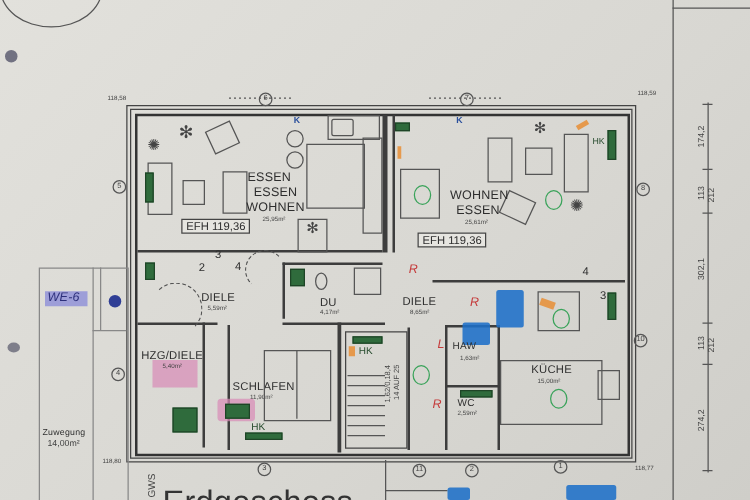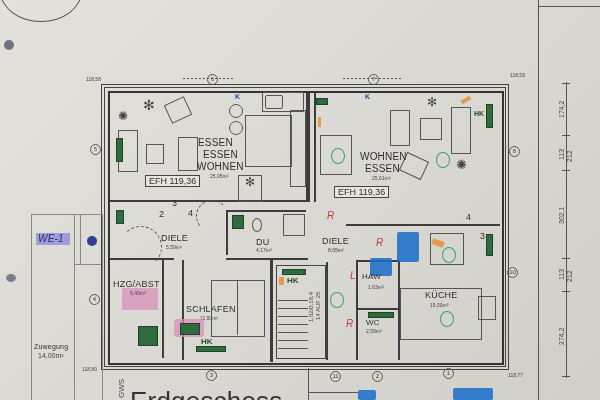--- a/index.html
+++ b/index.html
@@ -8,21 +8,21 @@
   .abs{position:absolute;}
   .wall{position:absolute;background:#3d3d3d;}
   .thin{position:absolute;background:#555;}
   .frame{position:absolute;border:1px solid #444;}
   .label{position:absolute;font-size:10px;color:#2e2e2e;text-align:center;white-space:nowrap;letter-spacing:0.2px;}
   .area{position:absolute;font-size:5px;color:#444;text-align:center;white-space:nowrap;}
   .efh{position:absolute;font-size:9px;color:#2e2e2e;border:1px solid #444;padding:0 3px;background:#e6e5e0;}
   .level{position:absolute;font-size:5px;color:#444;}
   .circ{position:absolute;width:9px;height:9px;border:1px solid #555;border-radius:50%;font-size:6px;line-height:9px;text-align:center;color:#444;}
   .hk{position:absolute;background:#2f6b3c;border:1px solid #1e4426;}
-  .hkt{position:absolute;font-size:8px;color:#274c2e;font-weight:bold;}
+  .hkt{position:absolute;font-size:8px;color:#274c2e;font-weight:normal;}
   .pen-blue{position:absolute;background:#1e6fc8;opacity:0.88;border-radius:2px;}
   .pen-red{position:absolute;font-size:10px;color:#c53b3b;font-style:italic;}
   .pen-orange{position:absolute;background:#e88a2a;opacity:0.8;}
   .green-ring{position:absolute;width:12px;height:14px;border:1px solid #3aa35a;border-radius:50%;}
   .door-arc{position:absolute;border:1px dashed #555;border-radius:50%;}
   .dim-text{position:absolute;font-size:7px;color:#444;transform:rotate(-90deg);transform-origin:left top;white-space:nowrap;}
   .sun{position:absolute;font-size:14px;color:#444;line-height:1;}
   .furn{position:absolute;border:1px solid #555;background:transparent;}
   .stair-line{position:absolute;background:#555;height:1px;}
 </style>
@@ -60,21 +60,21 @@
 
   <div class="frame" style="left:101px;top:84px;width:406px;height:284px;"></div>
   <div class="frame" style="left:104px;top:87px;width:400px;height:278px;"></div>
   <div class="frame" style="left:108px;top:91px;width:392px;height:270px;border-color:#333;border-width:2px;"></div>
 
   <div class="frame" style="left:31px;top:214px;width:70px;height:186px;border-color:#888;"></div>
   <div class="thin" style="left:74px;top:214px;width:1px;height:186px;background:#888;"></div>
   <div class="thin" style="left:80px;top:214px;width:1px;height:50px;background:#888;"></div>
   <div class="thin" style="left:74px;top:264px;width:27px;height:1px;background:#888;"></div>
   <div class="abs" style="left:36px;top:233px;width:34px;height:12px;background:#8d8fd8;opacity:0.8;"></div>
-  <div class="label" style="left:38px;top:233px;font-size:10px;color:#2c2f7a;font-style:italic;">WE-1</div>
+  <div class="label" style="left:38px;top:233px;font-size:10px;color:#2c2f7a;font-style:italic;">WE-6</div>
   <div class="abs" style="left:87px;top:236px;width:10px;height:10px;border-radius:50%;background:#2f3e95;"></div>
   <div class="label" style="left:34px;top:343px;font-size:7px;">Zuwegung</div>
   <div class="area" style="left:38px;top:352px;font-size:7px;">14,00m²</div>
   <div class="circ" style="left:90px;top:144px;">5</div>
   <div class="circ" style="left:89px;top:294px;">4</div>
 
   <div class="thin" style="left:183px;top:78px;width:50px;height:1px;background:repeating-linear-gradient(90deg,#555 0 2px,transparent 2px 4px);"></div>
   <div class="circ" style="left:207px;top:74px;">6</div>
   <div class="thin" style="left:343px;top:78px;width:60px;height:1px;background:repeating-linear-gradient(90deg,#555 0 2px,transparent 2px 4px);"></div>
   <div class="circ" style="left:368px;top:74px;">7</div>
@@ -137,21 +137,21 @@
   <div class="area" style="left:166px;top:244px;">5,59m²</div>
   <div class="door-arc" style="left:120px;top:226px;width:40px;height:40px;border-left-color:transparent;border-bottom-color:transparent;"></div>
   <div class="door-arc" style="left:196px;top:200px;width:30px;height:30px;border-right-color:transparent;border-bottom-color:transparent;"></div>
 
   <div class="label" style="left:256px;top:237px;font-size:9px;">DU</div>
   <div class="area" style="left:256px;top:247px;">4,17m²</div>
   <div class="furn" style="left:252px;top:218px;width:8px;height:12px;border-radius:50%;"></div>
   <div class="furn" style="left:283px;top:214px;width:20px;height:20px;"></div>
 
   <div class="abs" style="left:122px;top:288px;width:36px;height:22px;background:#d88ab6;opacity:0.7;"></div>
-  <div class="label" style="left:113px;top:279px;font-size:9px;">HZG/ABST</div>
+  <div class="label" style="left:113px;top:279px;font-size:9px;">HZG/DIELE</div>
   <div class="area" style="left:130px;top:290px;">5,40m²</div>
   <div class="hk" style="left:138px;top:326px;width:18px;height:18px;"></div>
 
   <div class="label" style="left:186px;top:304px;font-size:9px;">SCHLAFEN</div>
   <div class="area" style="left:200px;top:315px;">11,90m²</div>
   <div class="furn" style="left:211px;top:280px;width:52px;height:55px;"></div>
   <div class="thin" style="left:237px;top:280px;width:1px;height:55px;"></div>
   <div class="abs" style="left:174px;top:319px;width:30px;height:18px;background:#d88ab6;opacity:0.7;border-radius:3px;"></div>
   <div class="hk" style="left:180px;top:323px;width:18px;height:10px;"></div>
   <div class="hk" style="left:196px;top:346px;width:28px;height:4px;"></div>

